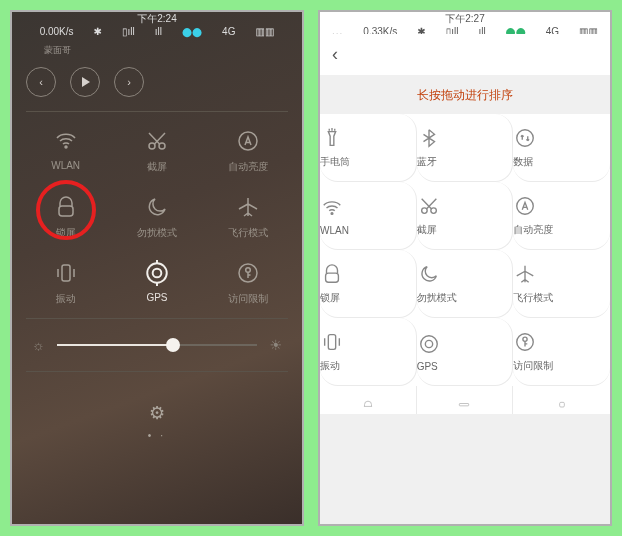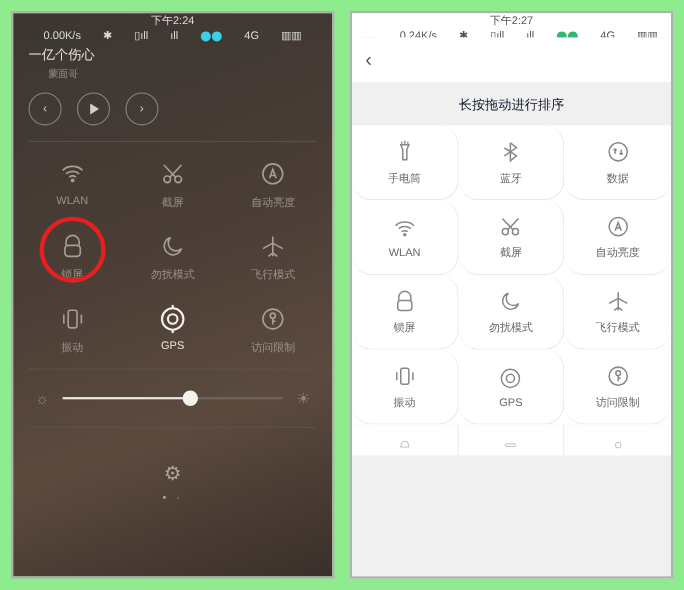--- a/index.html
+++ b/index.html
@@ -119,35 +119,34 @@
   .right .statusbar { background:#fff; color:#555; }
   .titlebar {
     display:flex; align-items:center; gap:10px;
     padding: 10px 12px;
     background:#fff;
     font-size:16px; font-weight:500; color:#222;
   }
   .instruction {
     background:#f0f0f0;
     text-align:center;
-    font-size:12px; color:#0f172a;
+    font-size:12px; color:#c2410c;
     padding: 12px 0 10px;
     font-family: Liberation Serif, serif;
   }
   .grid-right {
     display:grid;
     grid-template-columns: repeat(3, 1fr);
     background:#fff;
   }
   .grid-right .gtile {
     border-right:1px solid #eaeaea;
     border-bottom:1px solid #eaeaea;
     display:flex;
     flex-direction:column;
-    align-items:center;
     justify-content:center;
     gap:5px;
     height:68px;
     border-radius:18px;
   }
   .grid-right .gtile:nth-child(3n){ border-right:none; }
   .grid-right .gicon { font-size:19px; color:#888; display:flex; align-items:center; justify-content:center; width:24px;height:24px;}
   .grid-right .glabel { font-size:10px; color:#666; }
   .partial-row {
     display:grid; grid-template-columns:repeat(3,1fr);
@@ -171,21 +170,20 @@
       <span>✱</span>
       <span>▯ıll</span>
       <span>ıll</span>
       <span class="dot" style="color:#3bd0e8">⬤⬤</span>
       <span>4G</span>
       <span>▥▥</span>
     </span>
   </div>
 
   <div class="music">
-    <div class="title">一亿个伤心</div>
     <div class="artist">蒙面哥</div>
   </div>
   <div class="music-ctrl">
     <div class="circ-btn">‹</div>
     <div class="circ-btn play"></div>
     <div class="circ-btn">›</div>
   </div>
   <div class="divider"></div>
 
   <div class="tile-grid">
@@ -291,21 +289,21 @@
   <div class="gear-row"><span>⚙</span></div>
   <div class="dots">• ·</div>
 </div>
 
 <div class="phone right">
   <div class="statusbar">
     <span class="time">下午2:27</span>
     <span class="spacer"></span>
     <span class="indicators">
       <span style="letter-spacing:1px">...</span>
-      <span>0.24K/s</span>
+      <span>0.33K/s</span>
       <span>✱</span>
       <span>▯ıll</span>
       <span>ıll</span>
       <span class="dot" style="color:#2fb86f">⬤⬤</span>
       <span>4G</span>
       <span>▥▥</span>
     </span>
   </div>
   <div class="titlebar">
     <span style="font-size:18px;color:#555">‹</span>

